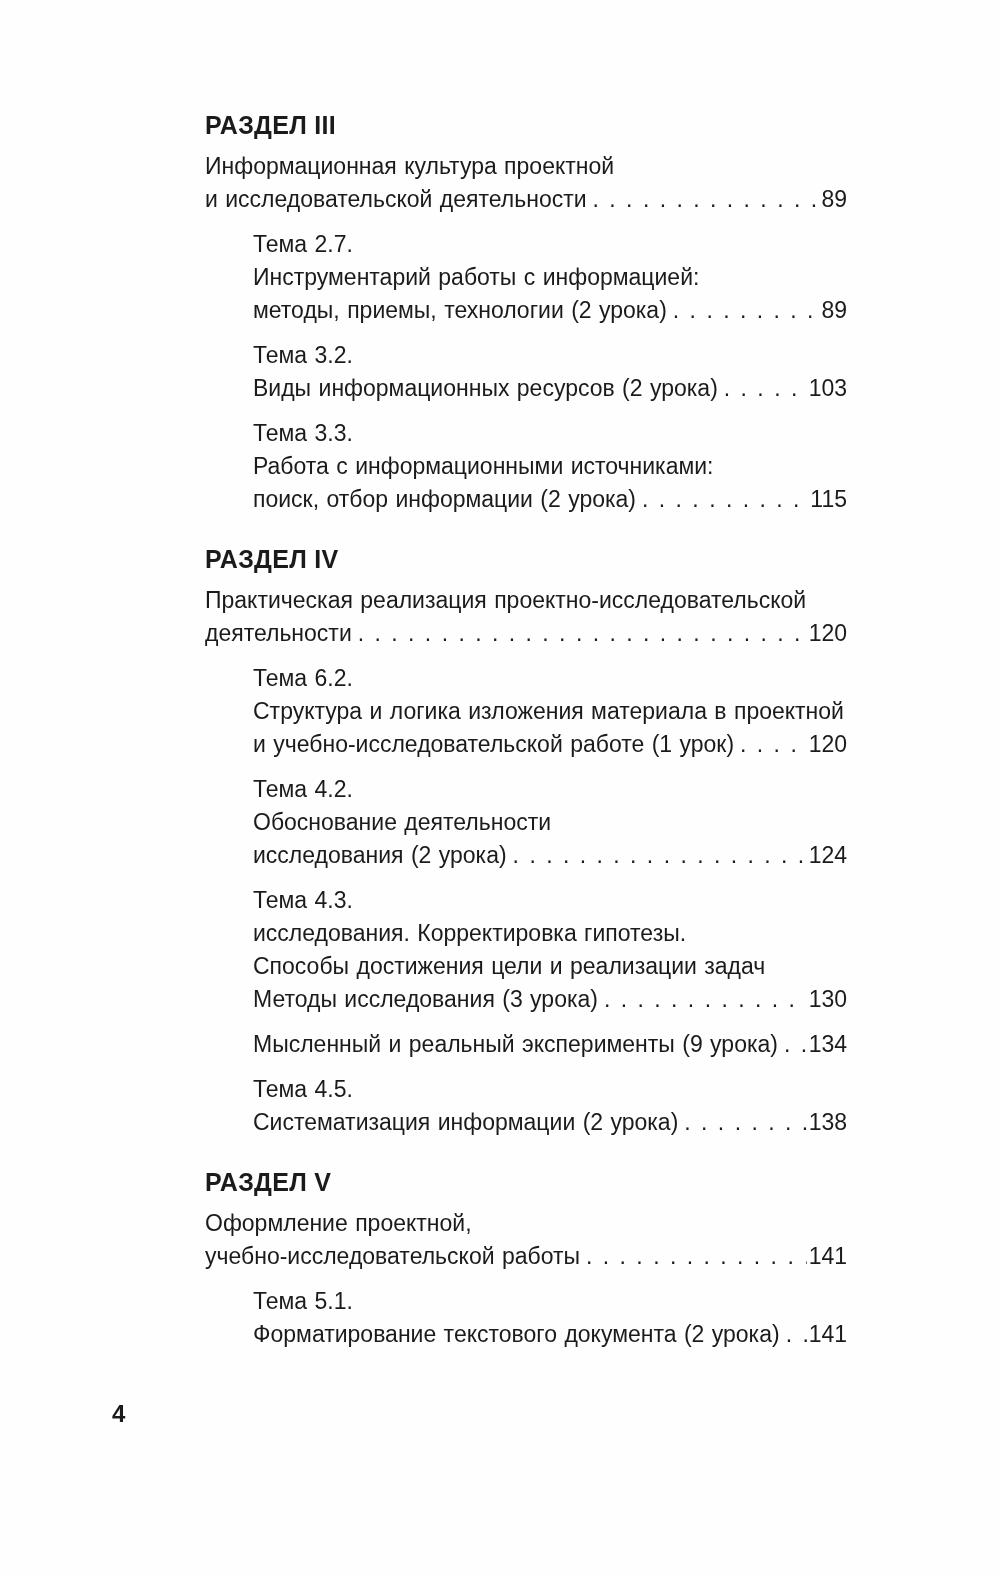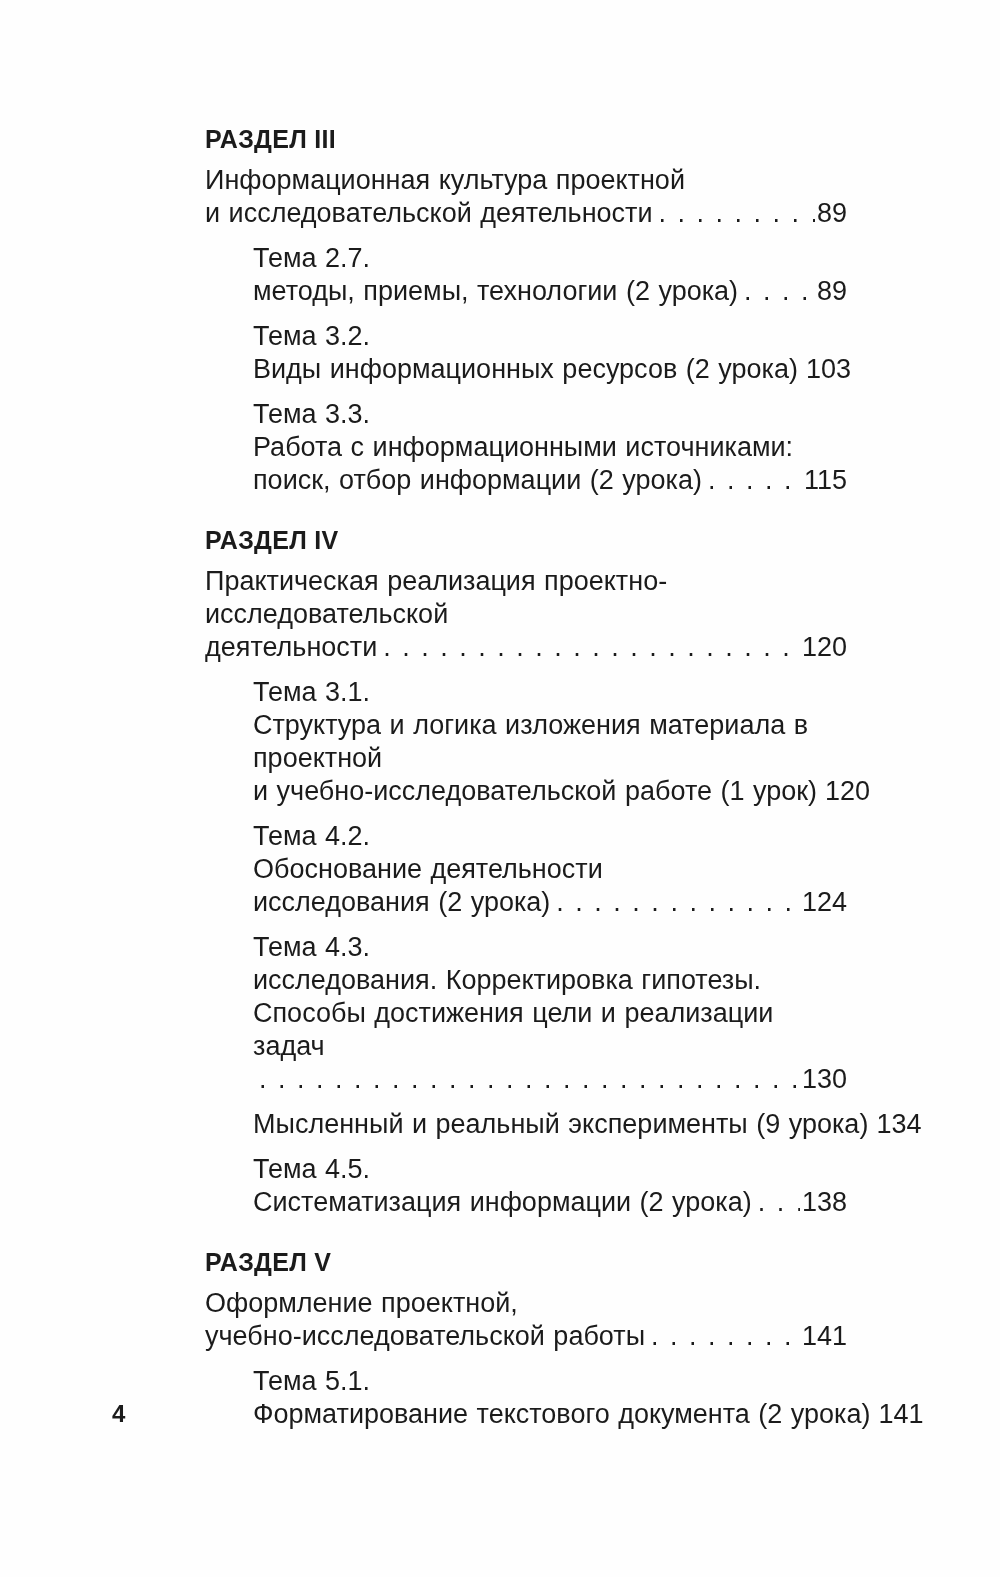--- a/index.html
+++ b/index.html
@@ -12,27 +12,27 @@
     -webkit-font-smoothing: antialiased;
   }
   .page {
     position: absolute; inset: 0;
     background: #fefefe;
   }
   .content {
     position: absolute; left: 205px; top: 110px; width: 642px;
   }
   .sec { margin-top: 28px; }
-  .sec.first { margin-top: 14px; }
+  .sec.first { margin-top: 0; }
   .sec-heading {
     font-size: 25px; font-weight: bold; line-height: 30px;
     letter-spacing: 0.3px; margin-bottom: 10px;
   }
   .line, .dotted {
-    font-size: 27px; line-height: 33px; word-spacing: 1px;
+    font-size: 23px; line-height: 33px; word-spacing: 1px;
   }
   .dotted { display: flex; align-items: flex-end; }
   .dotted .txt { white-space: nowrap; flex: 0 0 auto; }
   .leader {
     flex: 1 1 auto; min-width: 0; overflow: hidden;
     white-space: nowrap; margin: 0 2px 0 6px;
     letter-spacing: 1.5px;
   }
   .pgnum { white-space: nowrap; flex: 0 0 auto; }
   .topics { margin-top: 0; }
@@ -52,20 +52,21 @@
       <h2 class="sec-heading">РАЗДЕЛ III</h2>
       <div class="line">Информационная культура проектной</div>
       <div class="dotted">
         <span class="txt">и исследовательской деятельности</span>
         <span class="leader">. . . . . . . . . . . . . . . . . . . . . . . . . . . . . . . . . . . . . . . . . . . . . . . . . . . . . . . . . . . . . . . . . . . . . . . . . . . . . . . .</span>
         <span class="pgnum">89</span>
       </div>
       <div class="topics">
         <div class="topic">
           <div class="line">Тема 2.7.</div>
+          <div class="line">Инструментарий работы с информацией:</div>
           <div class="dotted">
             <span class="txt">методы, приемы, технологии (2 урока)</span>
             <span class="leader">. . . . . . . . . . . . . . . . . . . . . . . . . . . . . . . . . . . . . . . . . . . . . . . . . . . . . . . . . . . . . . . . . . . . . . . . . . . . . . . .</span>
             <span class="pgnum">89</span>
           </div>
         </div>
         <div class="topic">
           <div class="line">Тема 3.2.</div>
           <div class="dotted">
             <span class="txt">Виды информационных ресурсов (2 урока)</span>
@@ -88,21 +89,21 @@
     <section class="sec">
       <h2 class="sec-heading">РАЗДЕЛ IV</h2>
       <div class="line">Практическая реализация проектно-исследовательской</div>
       <div class="dotted">
         <span class="txt">деятельности</span>
         <span class="leader">. . . . . . . . . . . . . . . . . . . . . . . . . . . . . . . . . . . . . . . . . . . . . . . . . . . . . . . . . . . . . . . . . . . . . . . . . . . . . . . .</span>
         <span class="pgnum">120</span>
       </div>
       <div class="topics">
         <div class="topic">
-          <div class="line">Тема 3.1.</div>
+          <div class="line">Тема 6.2.</div>
           <div class="line">Структура и логика изложения материала в проектной</div>
           <div class="dotted">
             <span class="txt">и учебно-исследовательской работе (1 урок)</span>
             <span class="leader">. . . . . . . . . . . . . . . . . . . . . . . . . . . . . . . . . . . . . . . . . . . . . . . . . . . . . . . . . . . . . . . . . . . . . . . . . . . . . . . .</span>
             <span class="pgnum">120</span>
           </div>
         </div>
         <div class="topic">
           <div class="line">Тема 4.2.</div>
           <div class="line">Обоснование деятельности</div>
@@ -110,20 +111,21 @@
             <span class="txt">исследования (2 урока)</span>
             <span class="leader">. . . . . . . . . . . . . . . . . . . . . . . . . . . . . . . . . . . . . . . . . . . . . . . . . . . . . . . . . . . . . . . . . . . . . . . . . . . . . . . .</span>
             <span class="pgnum">124</span>
           </div>
         </div>
         <div class="topic">
           <div class="line">Тема 4.3.</div>
           <div class="line">исследования. Корректировка гипотезы.</div>
           <div class="line">Способы достижения цели и реализации задач</div>
           <div class="dotted">
+            <span class="txt">Методы исследования (3 урока)</span>
             <span class="leader">. . . . . . . . . . . . . . . . . . . . . . . . . . . . . . . . . . . . . . . . . . . . . . . . . . . . . . . . . . . . . . . . . . . . . . . . . . . . . . . .</span>
             <span class="pgnum">130</span>
           </div>
         </div>
         <div class="topic">
           <div class="dotted">
             <span class="txt">Мысленный и реальный эксперименты (9 урока)</span>
             <span class="leader">. . . . . . . . . . . . . . . . . . . . . . . . . . . . . . . . . . . . . . . . . . . . . . . . . . . . . . . . . . . . . . . . . . . . . . . . . . . . . . . .</span>
             <span class="pgnum">134</span>
           </div>

